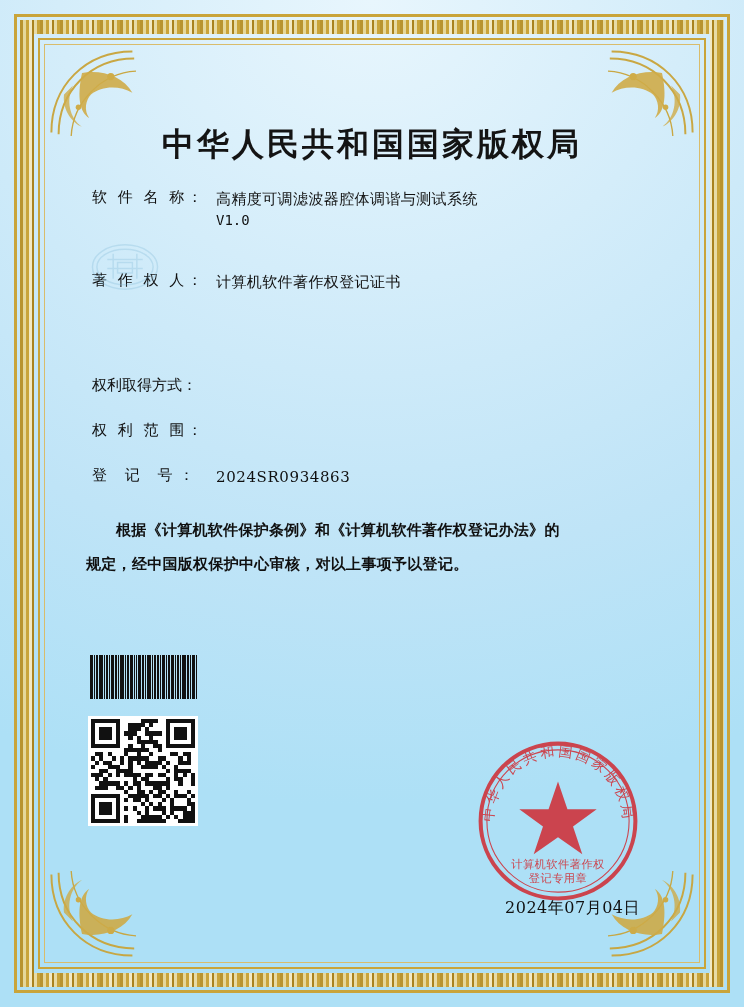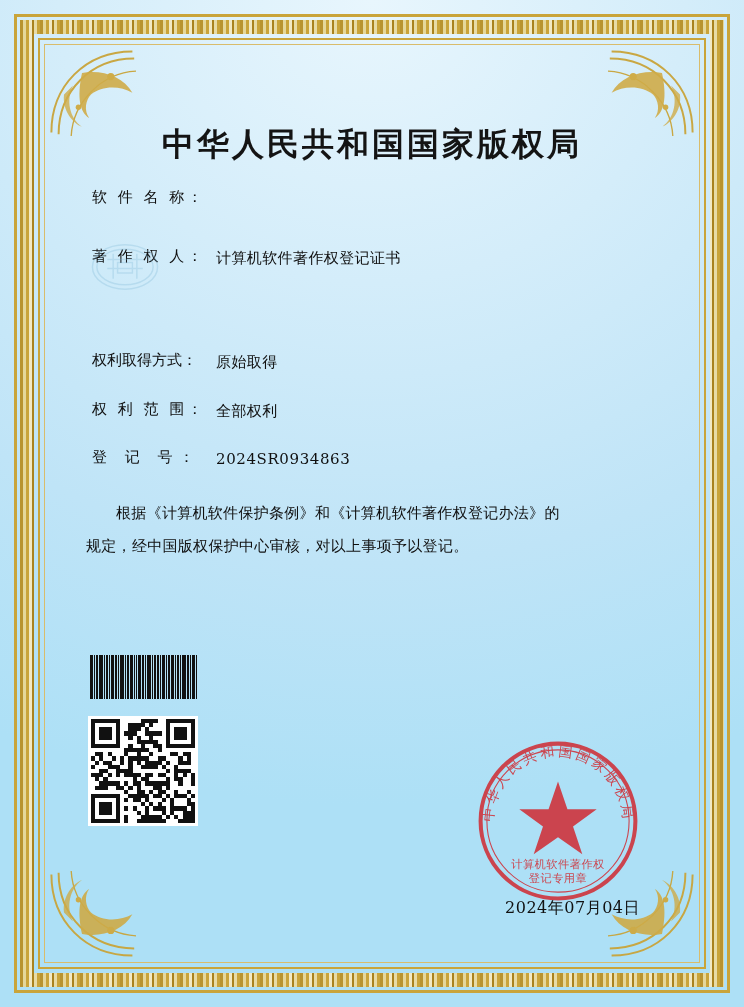--- a/index.html
+++ b/index.html
@@ -147,21 +147,21 @@
 
   .statement {
     margin-top: 22px;
     padding: 0 12px 0 26px;
     font-size: 15px;
     color: #101010;
     font-family: "DejaVu Serif", serif;
     line-height: 2.25;
     letter-spacing: 0.3px;
   }
-  .statement p { margin: 0; }
+  .statement p { margin: 0; font-weight: bold; }
   .statement .indent { text-indent: 30px; }
 
   
   .barcode-wrap {
     position: absolute;
     left: 90px;
     top: 655px;
     width: 120px;
   }
   .barcode {
@@ -296,39 +296,41 @@
 
     <div class="title-block">
       <div class="title-line">中华人民共和国国家版权局</div>
     </div>
 
 
     <div class="fields">
 
       <div class="field-row">
         <div class="field-label sp3">软 件 名 称：</div>
+        <div class="field-value">
+          <span>高精度可调滤波器腔体调谐与测试系统</span>
+          <span class="ver">V1.0</span>
+        </div>
       </div>
 
       <div class="gap-mid"></div>
 
       <div class="field-row">
         <div class="field-label sp3">著 作 权 人：</div>
         <div class="field-value">计算机软件著作权登记证书</div>
       </div>
 
       <div class="gap-big"></div>
 
       <div class="field-row">
         <div class="field-label">权利取得方式：</div>
-        <div class="field-value">原始取得</div>
       </div>
 
       <div class="field-row">
         <div class="field-label sp3">权 利 范 围：</div>
-        <div class="field-value">全部权利</div>
       </div>
 
       <div class="field-row">
         <div class="field-label sp6">登 记 号：</div>
         <div class="field-value reg-no-value">2024SR0934863</div>
       </div>
 
     </div>
 
     <div class="statement">

